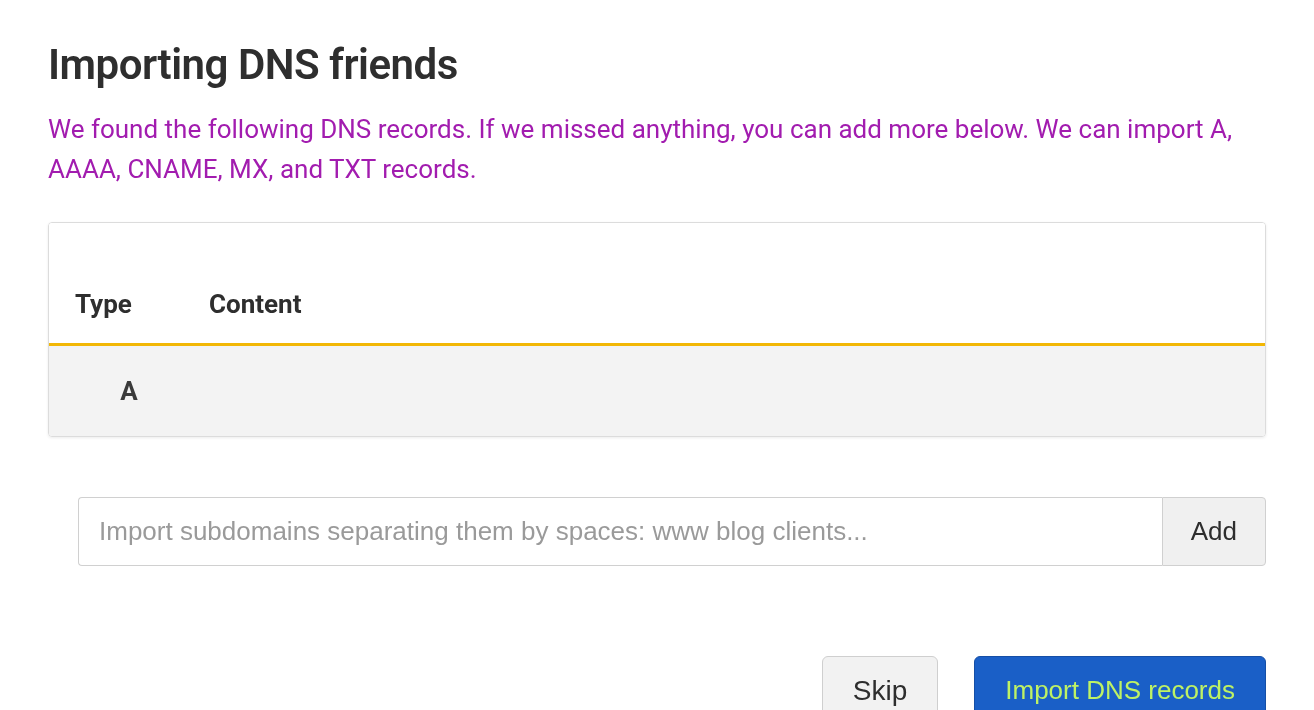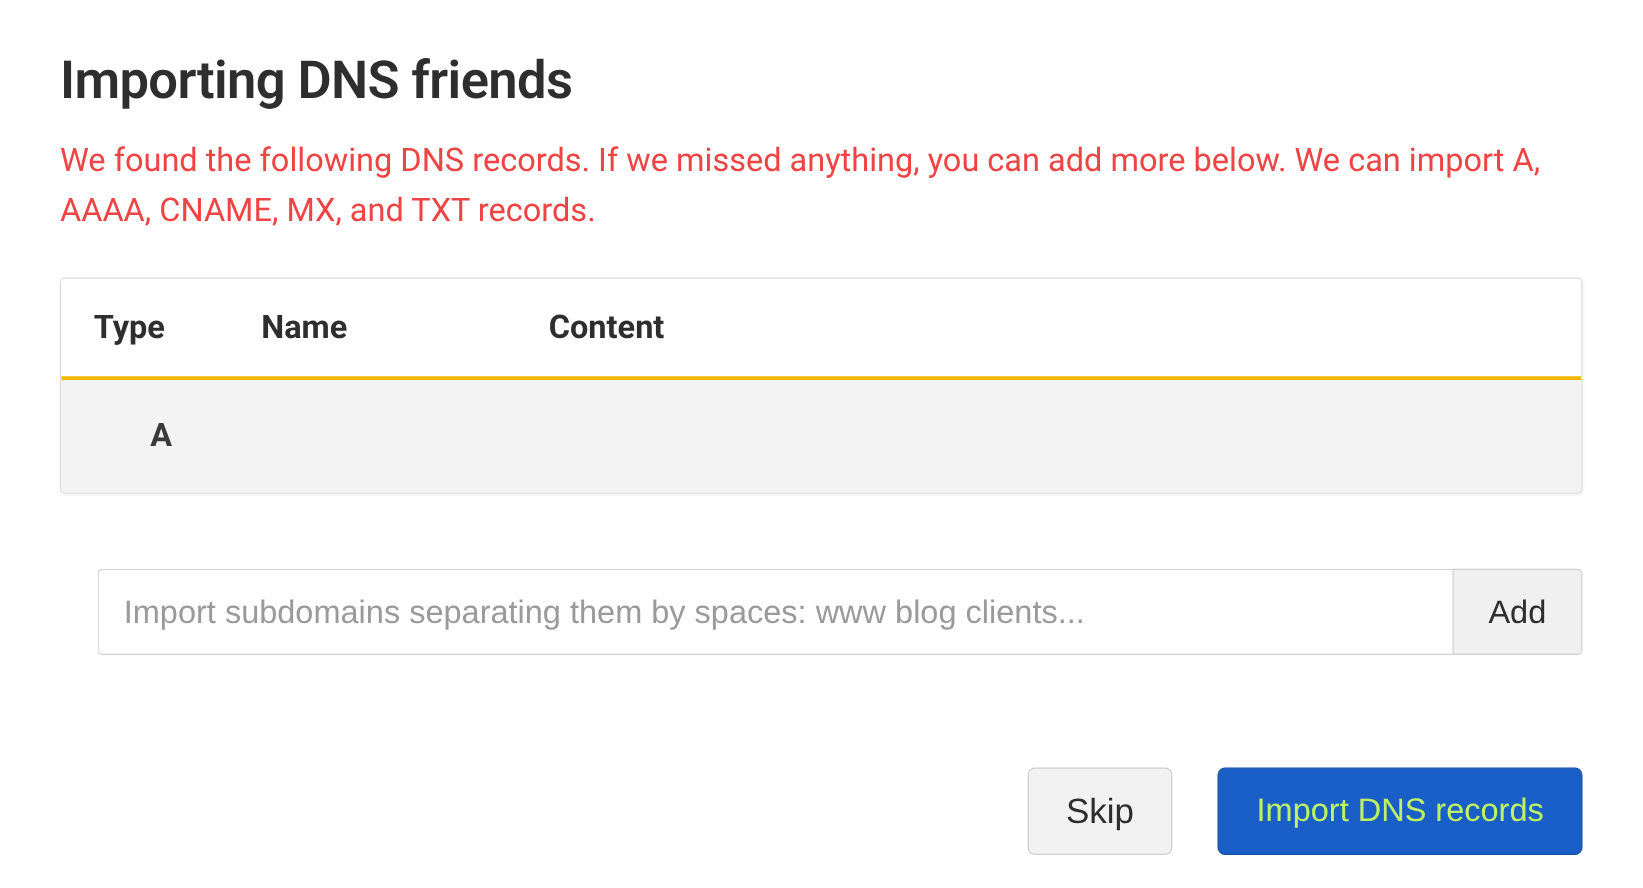--- a/index.html
+++ b/index.html
@@ -16,21 +16,21 @@
     }
     .page-title {
       font-size: 42px;
       font-weight: 600;
       color: #2e2e2e;
       margin-bottom: 20px;
       letter-spacing: -0.5px;
     }
     .page-description {
       font-size: 26px;
-      color: #ef4444;
+      color: #a21caf;
       line-height: 1.55;
       margin-bottom: 32px;
     }
     .dns-table {
       width: 100%;
       border: 1px solid #dcdcdc;
       border-radius: 4px;
       overflow: hidden;
       box-shadow: 0 1px 3px rgba(0,0,0,0.08);
       margin-bottom: 60px;
@@ -38,20 +38,21 @@
     .dns-table-header {
       display: flex;
       padding: 24px 20px;
       background: #ffffff;
       border-bottom: 3px solid #f2b705;
     }
     .dns-table-header .col {
       font-size: 26px;
       font-weight: 700;
       color: #2e2e2e;
+      margin-top: 42px;
     }
     .dns-table-row {
       display: flex;
       padding: 30px 20px;
       background: #f3f3f3;
       align-items: center;
     }
     .dns-table-row .col {
       font-size: 26px;
       color: #3a3a3a;
@@ -129,21 +130,20 @@
   </style>
 </head>
 <body>
 
 <h1 class="page-title">Importing DNS friends</h1>
 <p class="page-description">We found the following DNS records. If we missed anything, you can add more below. We can import A, AAAA, CNAME, MX, and TXT records.</p>
 
 <div class="dns-table">
   <div class="dns-table-header">
     <div class="col col-type">Type</div>
-    <div class="col col-name">Name</div>
     <div class="col col-content">Content</div>
   </div>
   <div class="dns-table-row">
     <div class="col col-type">A</div>
   </div>
 </div>
 
 <div class="subdomain-input-group">
   <input type="text" class="subdomain-input" placeholder="Import subdomains separating them by spaces: www blog clients..." style="">
   <button class="add-button">Add</button>

